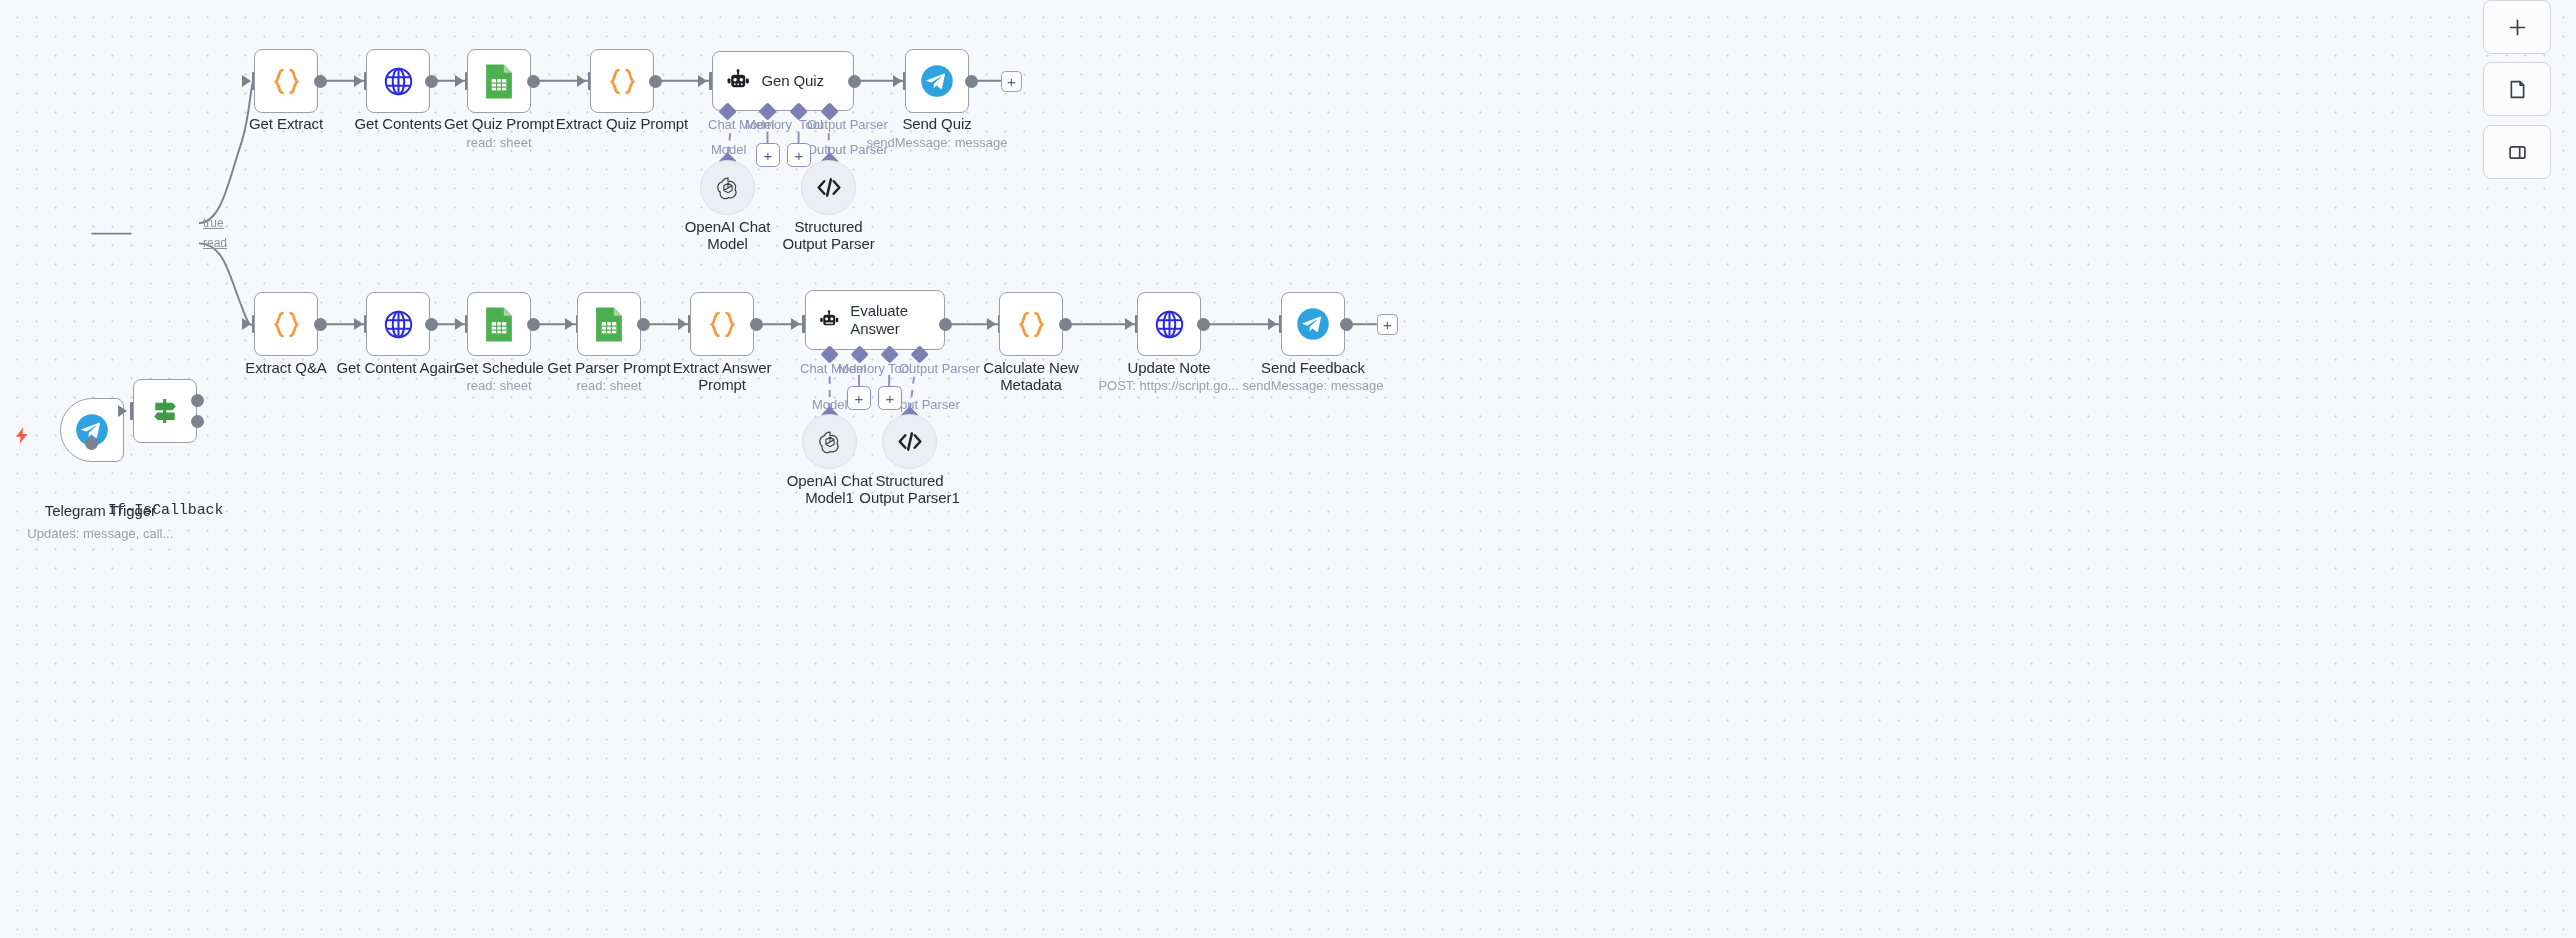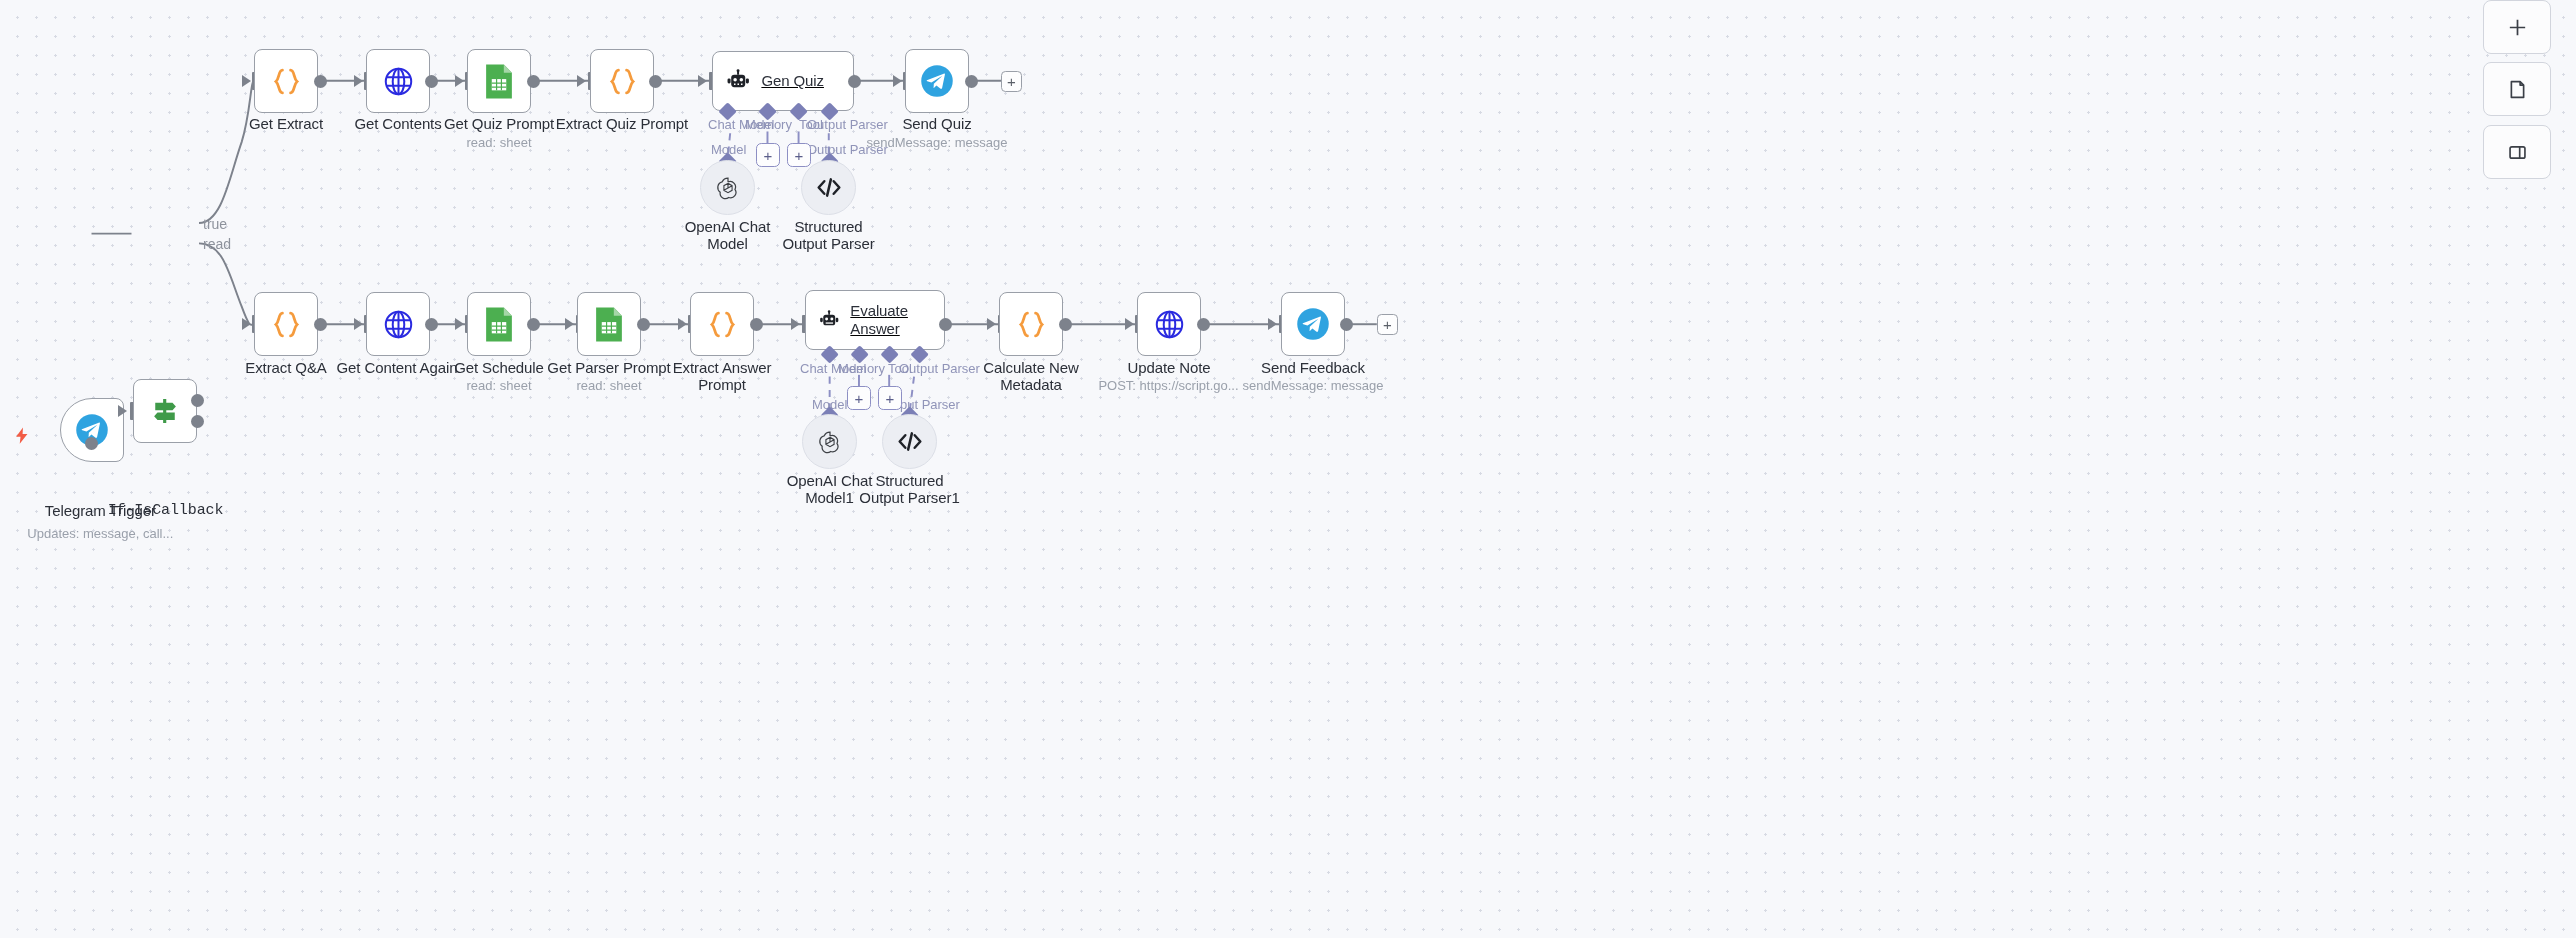--- a/index.html
+++ b/index.html
@@ -34,21 +34,20 @@
     width: 64px; height: 64px;
     border-top-left-radius: 32px;
     border-bottom-left-radius: 32px;
   }
   .node.agent {
     width: 142px; height: 60px;
     border-radius: 8px;
     justify-content: flex-start;
     gap: 9px;
     padding-left: 12.4px;
-    text-decoration: underline;
   }
 
   .agent-title {
     font-size: 15px;
     color: #2b2f38;
     line-height: 1.18;
     letter-spacing: -0.1px;
   }
 
   .caption {
@@ -111,23 +110,24 @@
   .plus-btn.lav { border-color: #8d8fc4; color: #5a5d8a; width: 24px; height: 24px; border-radius: 5.3px; }
 
   .port-label {
     position: absolute;
     font-size: 13px;
     color: #9094b8;
     white-space: nowrap;
   }
   .branch-label {
     position: absolute;
-    font-size: 14px;
+    font-size: 12px;
     color: #8d929c;
     white-space: nowrap;
+    text-decoration: underline;
   }
   .diamond {
     position: absolute;
     width: 13.3px; height: 13.3px;
     background: #7b7fb6;
     transform: rotate(45deg);
     border-radius: 1.8px;
   }
 
   

